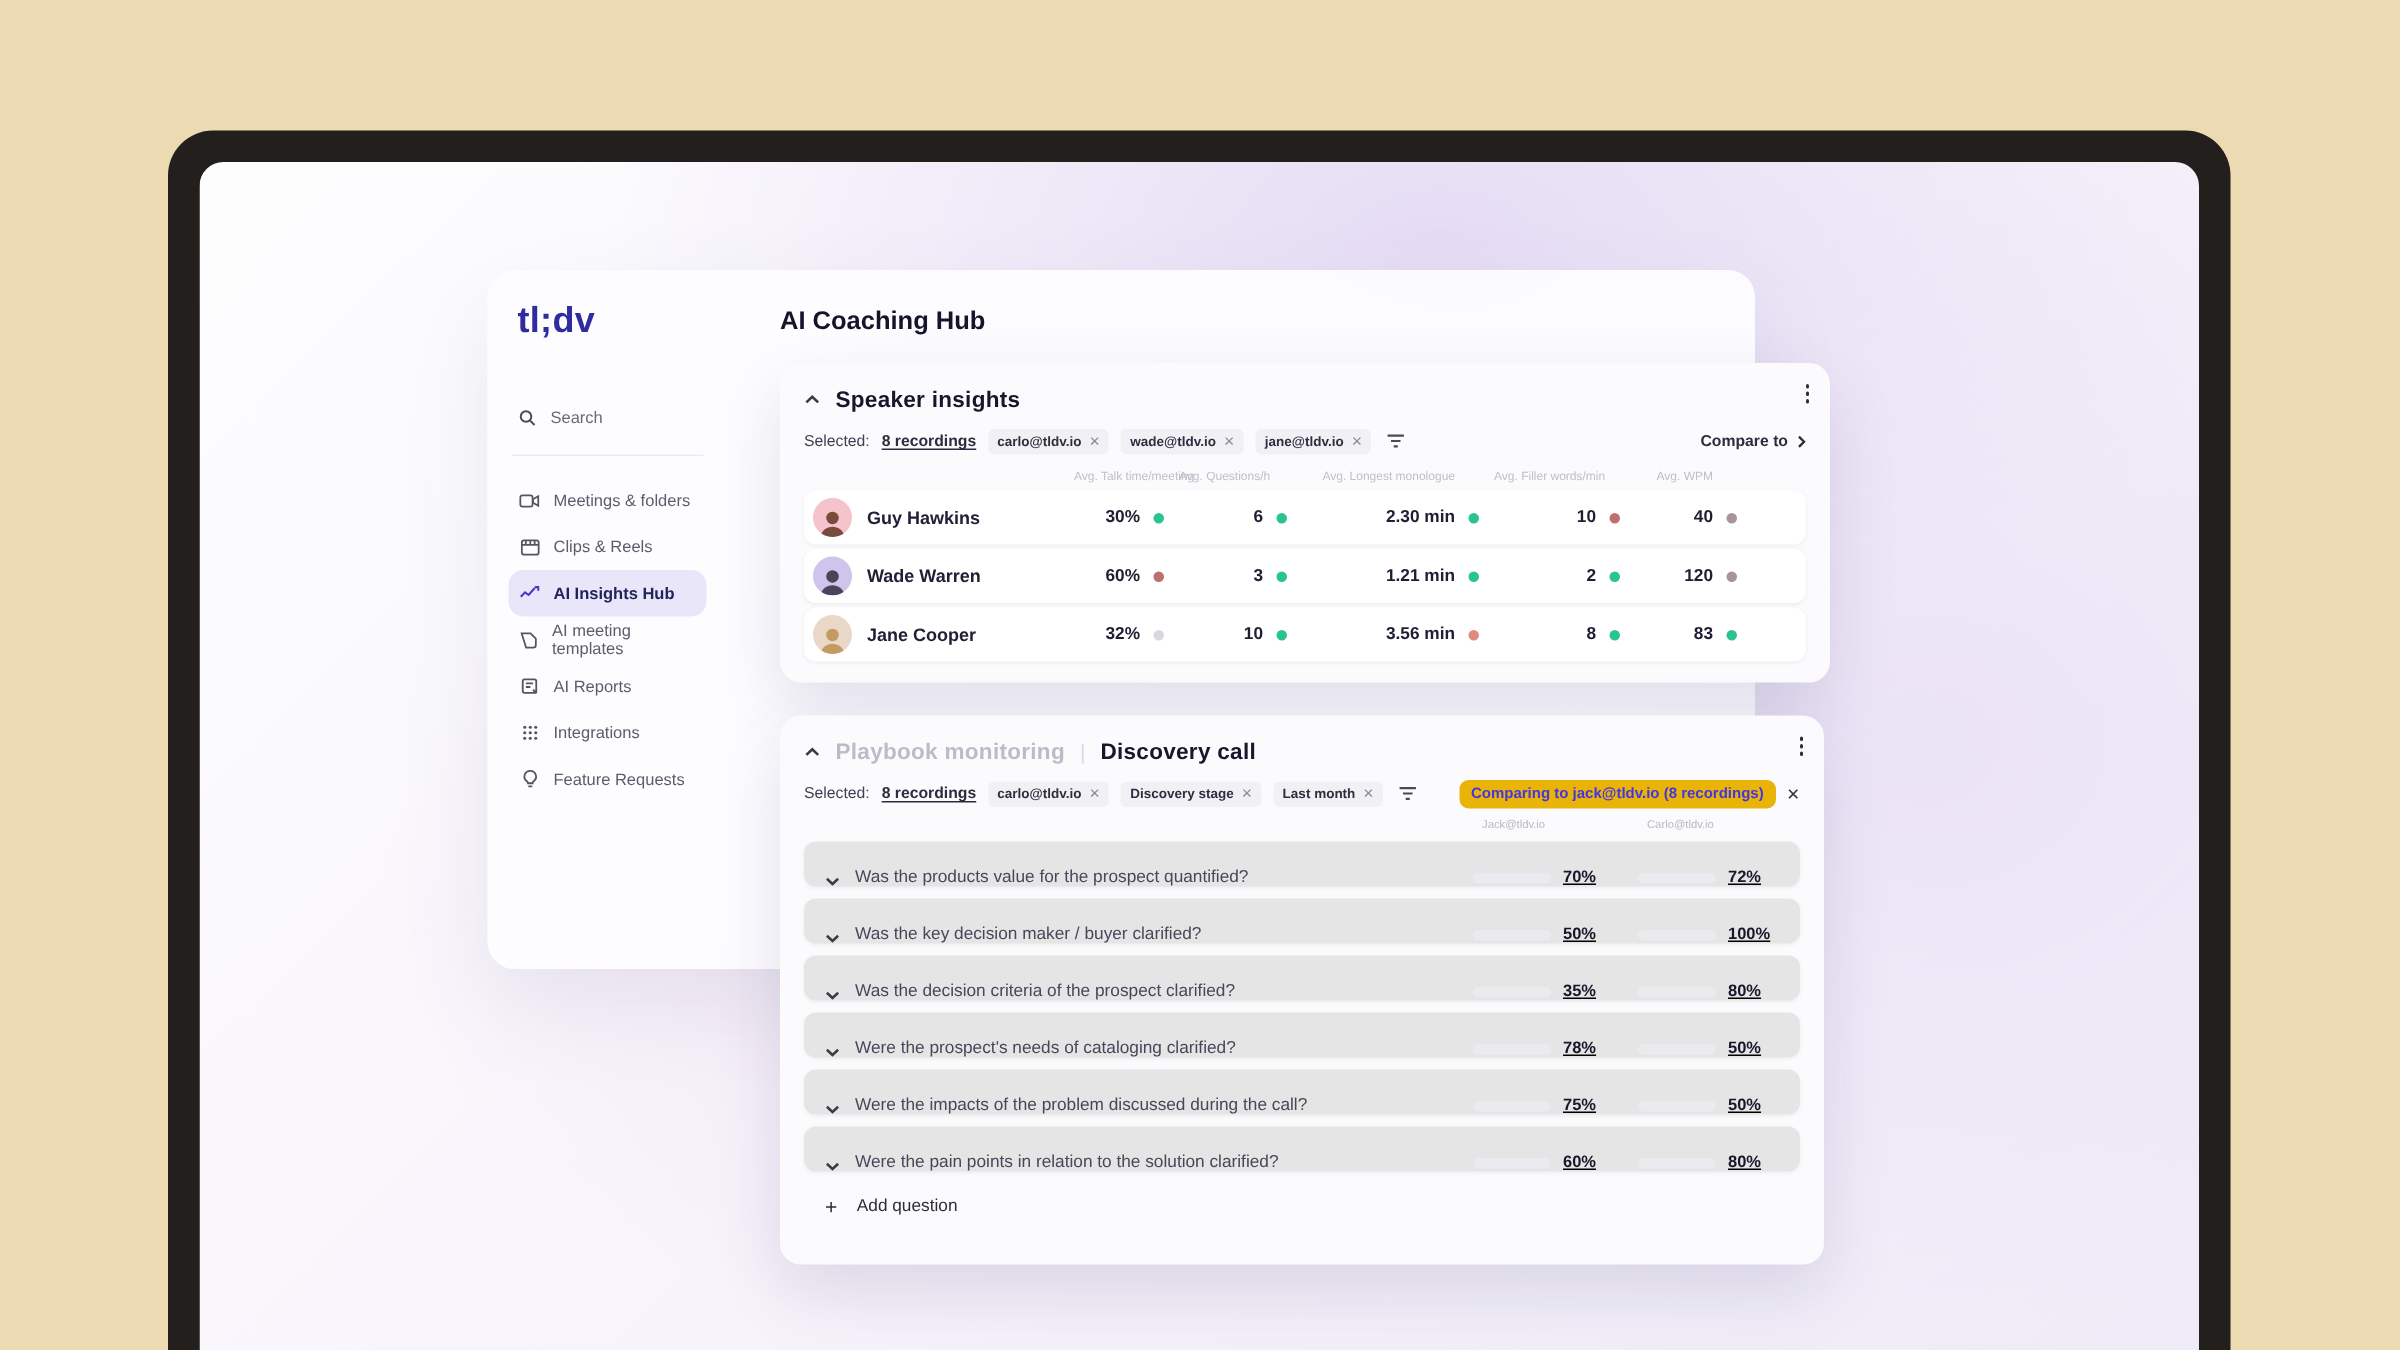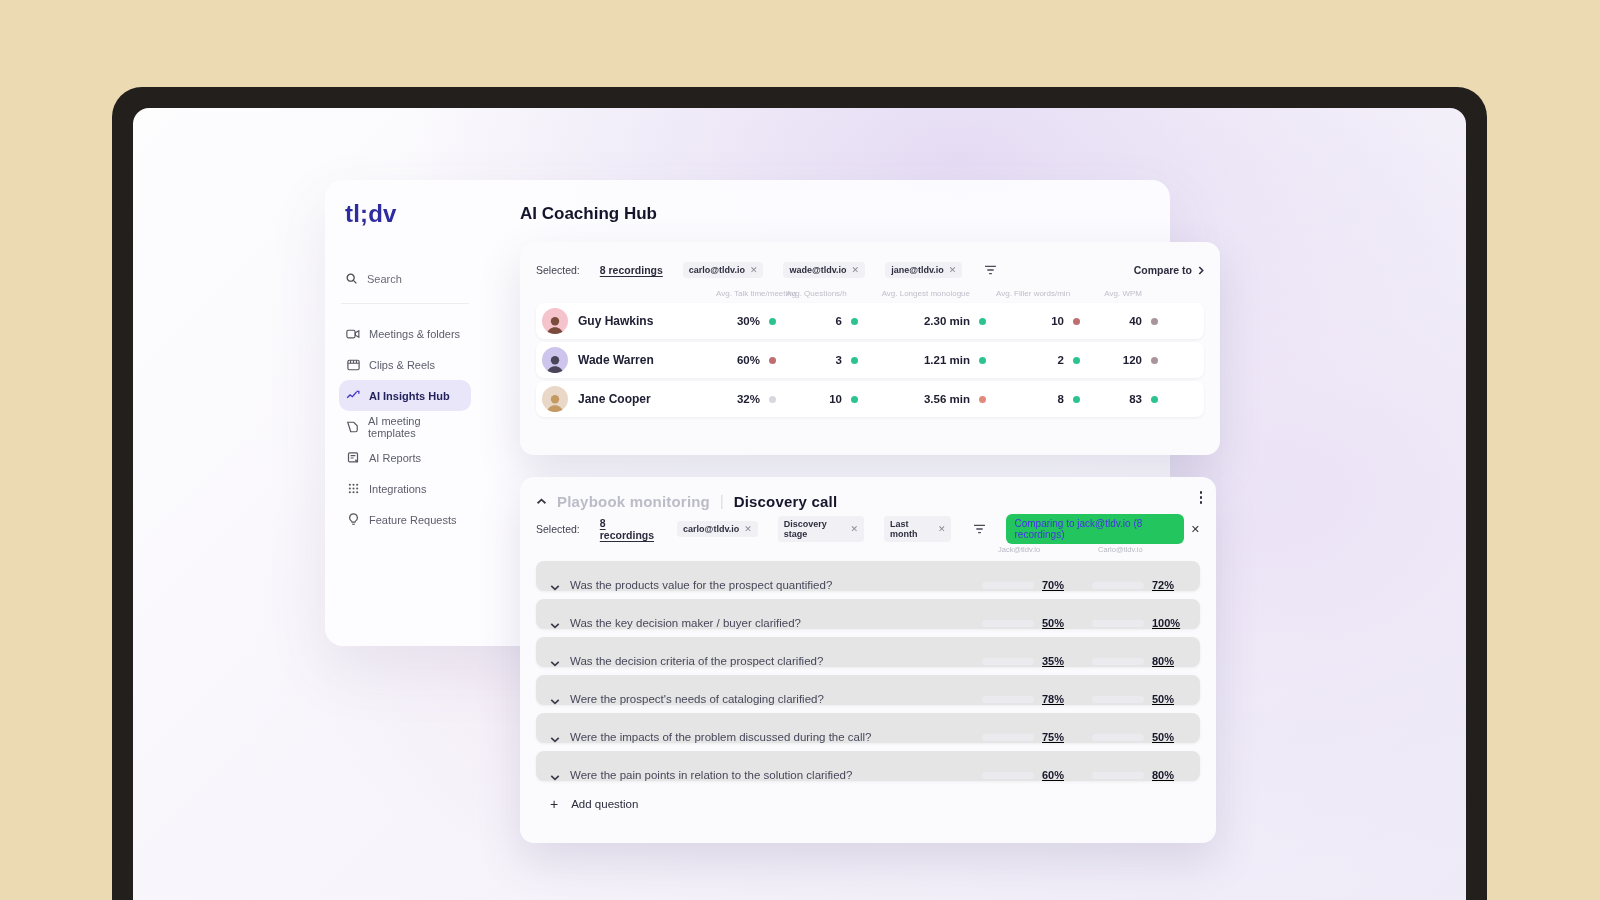--- a/index.html
+++ b/index.html
@@ -44,47 +44,47 @@
   .card1{left:520px;top:242px;width:700px;height:213px;}
   .card2{left:520px;top:477px;width:696px;height:366px;}
   .card-head{display:flex;align-items:center;gap:10px;height:24px;position:relative;}
   .sec-title{font-size:15px;font-weight:600;color:#16162c;letter-spacing:.2px;}
   .sec-title-muted{font-size:15px;font-weight:600;color:#bcbcc8;letter-spacing:.2px;}
   .sec-pipe{color:#d9d9e0;font-size:14px;}
   .kebab{position:absolute;right:-2px;top:2px;display:flex;flex-direction:column;gap:2.5px;cursor:pointer;}
   .kebab i{width:2.5px;height:2.5px;border-radius:50%;background:#2e2e3a;}
   .chev{display:flex;align-items:center;color:#3a3a45;}
   
-  .filter-row{display:flex;align-items:center;height:24px;margin-top:4px;gap:20px;}
+  .filter-row{display:flex;align-items:center;height:24px;margin-top:4px;gap:8px;}
   .sel-lbl{font-size:10.5px;color:#3f3f50;}
   .sel-count{font-size:10.5px;font-weight:600;color:#2c2c3e;text-decoration:underline;text-underline-offset:2px;cursor:pointer;}
   .chip{display:flex;align-items:center;gap:5px;background:#f1f1f5;border-radius:4px;
     padding:3px 6px;font-size:9px;font-weight:700;color:#2e2e40;cursor:pointer;}
   .chip .x{color:#8b8b97;font-weight:400;font-size:9px;}
   .funnel{color:#4a4a57;margin-left:2px;cursor:pointer;}
   .compare-btn{margin-left:auto;display:flex;align-items:center;gap:6px;
     font-size:10.5px;font-weight:600;color:#2c2c3e;cursor:pointer;}
   .comparing-wrap{margin-left:auto;display:flex;align-items:center;gap:7px;}
-  .comparing-chip{background:#22c55e;border-radius:6px;padding:4px 8px;
-    font-size:10px;font-weight:400;color:#4336e0;cursor:pointer;}
+  .comparing-chip{background:#eab308;border-radius:6px;padding:4px 8px;
+    font-size:10px;font-weight:700;color:#4336e0;cursor:pointer;}
   .comparing-x{color:#35353f;font-size:11px;cursor:pointer;}
   
   .sp-grid{display:grid;grid-template-columns:180px 70px 82px 128px 94px 78px;align-items:center;}
   .colheads{margin-top:4px;height:14px;}
   .colhead{font-size:8px;color:#c0bfca;white-space:nowrap;overflow:visible;text-align:right;padding-right:26px;}
   .sp-row{height:36px;background:#fff;border-radius:8px;box-shadow:0 1px 3px rgba(20,20,40,.06);
     margin-top:3px;padding:0 0 0 6px;box-sizing:border-box;cursor:pointer;}
   .who{display:flex;align-items:center;gap:10px;}
   .avatar{width:26px;height:26px;border-radius:50%;display:flex;align-items:flex-end;justify-content:center;overflow:hidden;}
   .sp-name{font-size:12px;font-weight:600;color:#202036;}
   .metric{display:flex;align-items:center;padding-right:16px;}
   .metric .val{flex:1;text-align:right;font-size:11.5px;font-weight:600;color:#1e1e32;}
   .dot{width:7px;height:7px;border-radius:50%;margin-left:9px;flex:0 0 auto;}
   
-  .pb-collabels{display:flex;justify-content:flex-end;margin:4px 14px 0 0;height:12px;gap:6px;}
+  .pb-collabels{display:flex;justify-content:flex-end;margin:4px 14px 0 0;height:12px;gap:16px;}
   .pb-collabel{width:94px;font-size:7.5px;color:#b8b8c4;padding-left:6px;box-sizing:border-box;}
   .pb-rows{margin-top:4px;}
   .pb-row{height:30px;background:#e5e5e5;border-radius:8px;box-shadow:0 1px 3px rgba(20,20,40,.06);
     display:flex;align-items:flex-end;padding:0 14px;margin-bottom:8px;cursor:pointer;}
   .q-chev{color:#3b3b4a;margin-right:10px;display:flex;}
   .q-text{flex:1;font-size:11.5px;color:#47475a;}
   .bars{display:flex;align-items:center;gap:16px;}
   .bar-group{display:flex;align-items:center;gap:8px;width:94px;text-decoration:underline;}
   .bar-track{width:52px;height:7px;border-radius:4px;background:#ebebef;overflow:hidden;flex:0 0 auto;}
   .bar-fill{height:100%;border-radius:4px;}
@@ -184,20 +184,33 @@
               </svg>
           </span>
           <span>Feature Requests</span>
         </div>
       </div>
     </div>
 
     <div class="page-title" style="left:387px;top:96px;position:absolute;">AI Coaching Hub</div>
 
     <div class="card card1" style="left:387px;top:134px;">
+      <div class="card-head">
+        <span class="chev">
+          <svg width="11" height="7" viewBox="0 0 12 8" fill="none" stroke="#3a3a45" stroke-width="2">
+              <path d="M1.5 6L6 1.8 10.5 6"></path>
+            </svg>
+        </span>
+        <span class="sec-title">Speaker insights</span>
+        <span class="kebab">
+            <i></i>
+            <i></i>
+            <i></i>
+          </span>
+      </div>
       <div class="filter-row">
         <span class="sel-lbl">Selected:</span>
         <span class="sel-count">8 recordings</span>
         <span class="chip">
             <span>carlo@tldv.io</span>
             <span class="x">✕</span>
           </span>
         <span class="chip">
             <span>wade@tldv.io</span>
             <span class="x">✕</span>

